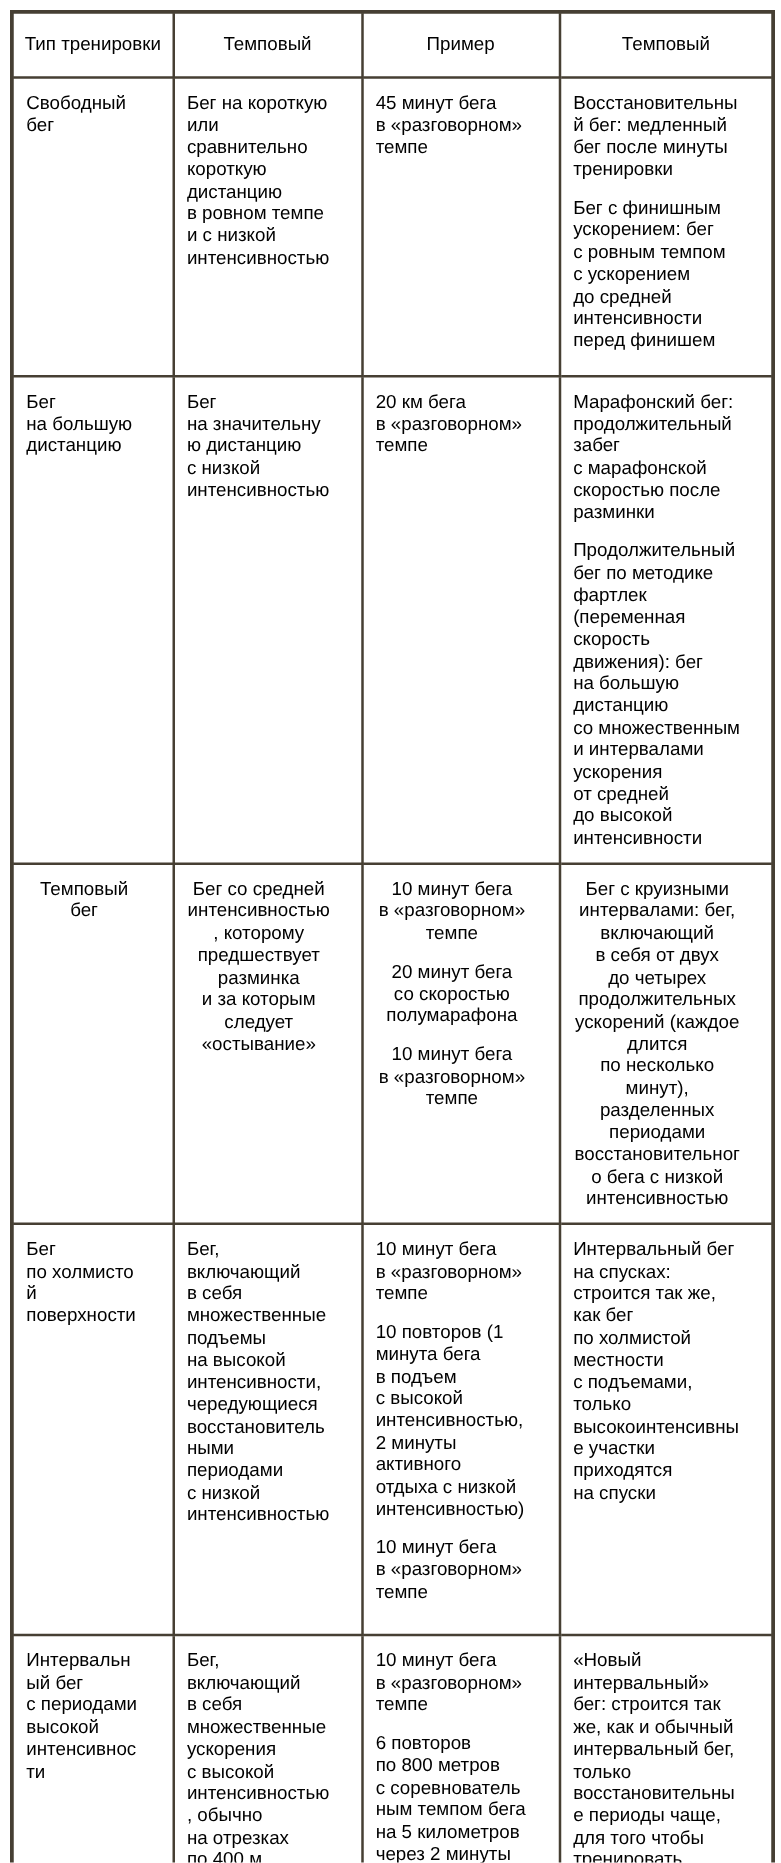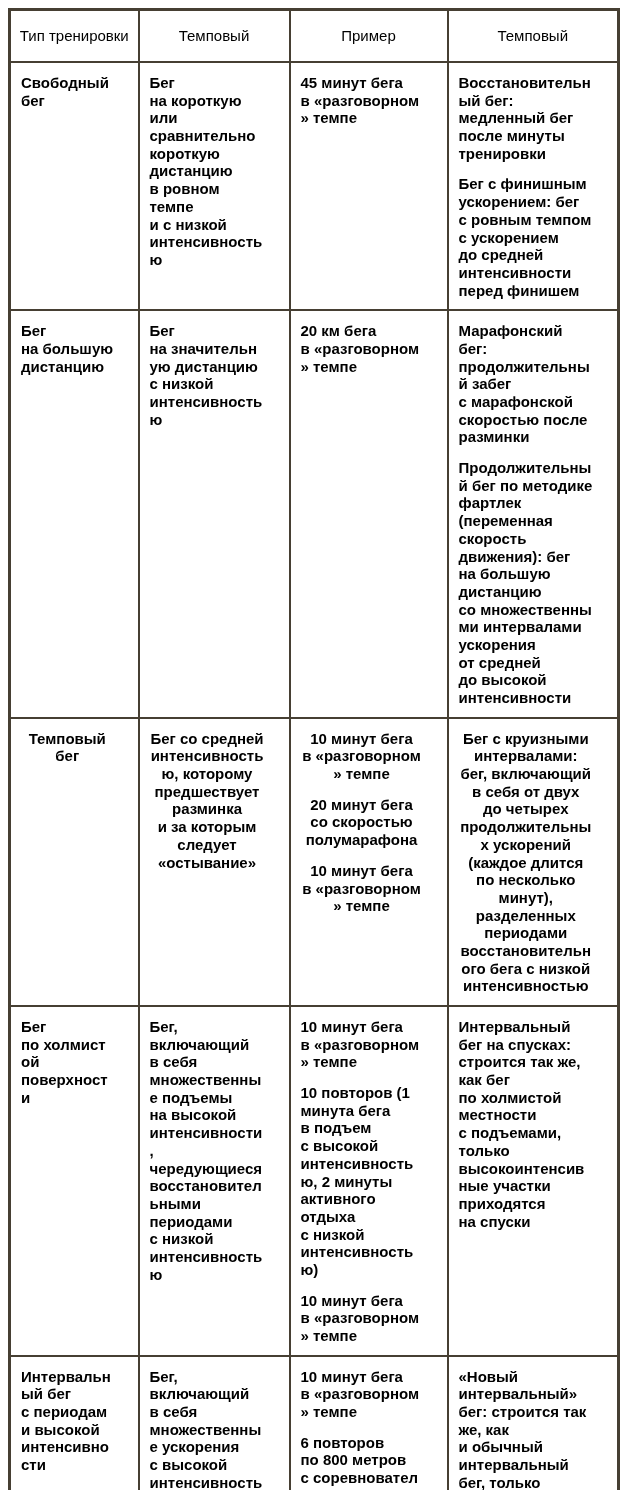--- a/index.html
+++ b/index.html
@@ -37,21 +37,20 @@
     height: 42px;
     font-weight: normal;
     text-align: center;
     vertical-align: middle;
     padding: 4px 6px;
   }
   table.training-table td {
     vertical-align: top;
     text-align: left;
     padding: 11px 24px 10px 10px;
-    font-weight: bold;
   }
   table.training-table td p {
     margin: 0 0 13px 0;
   }
   table.training-table td p:last-child {
     margin-bottom: 0;
   }
   
   tbody tr:nth-child(1) td { height: 216px; }
   tbody tr:nth-child(2) td { height: 330px; }

